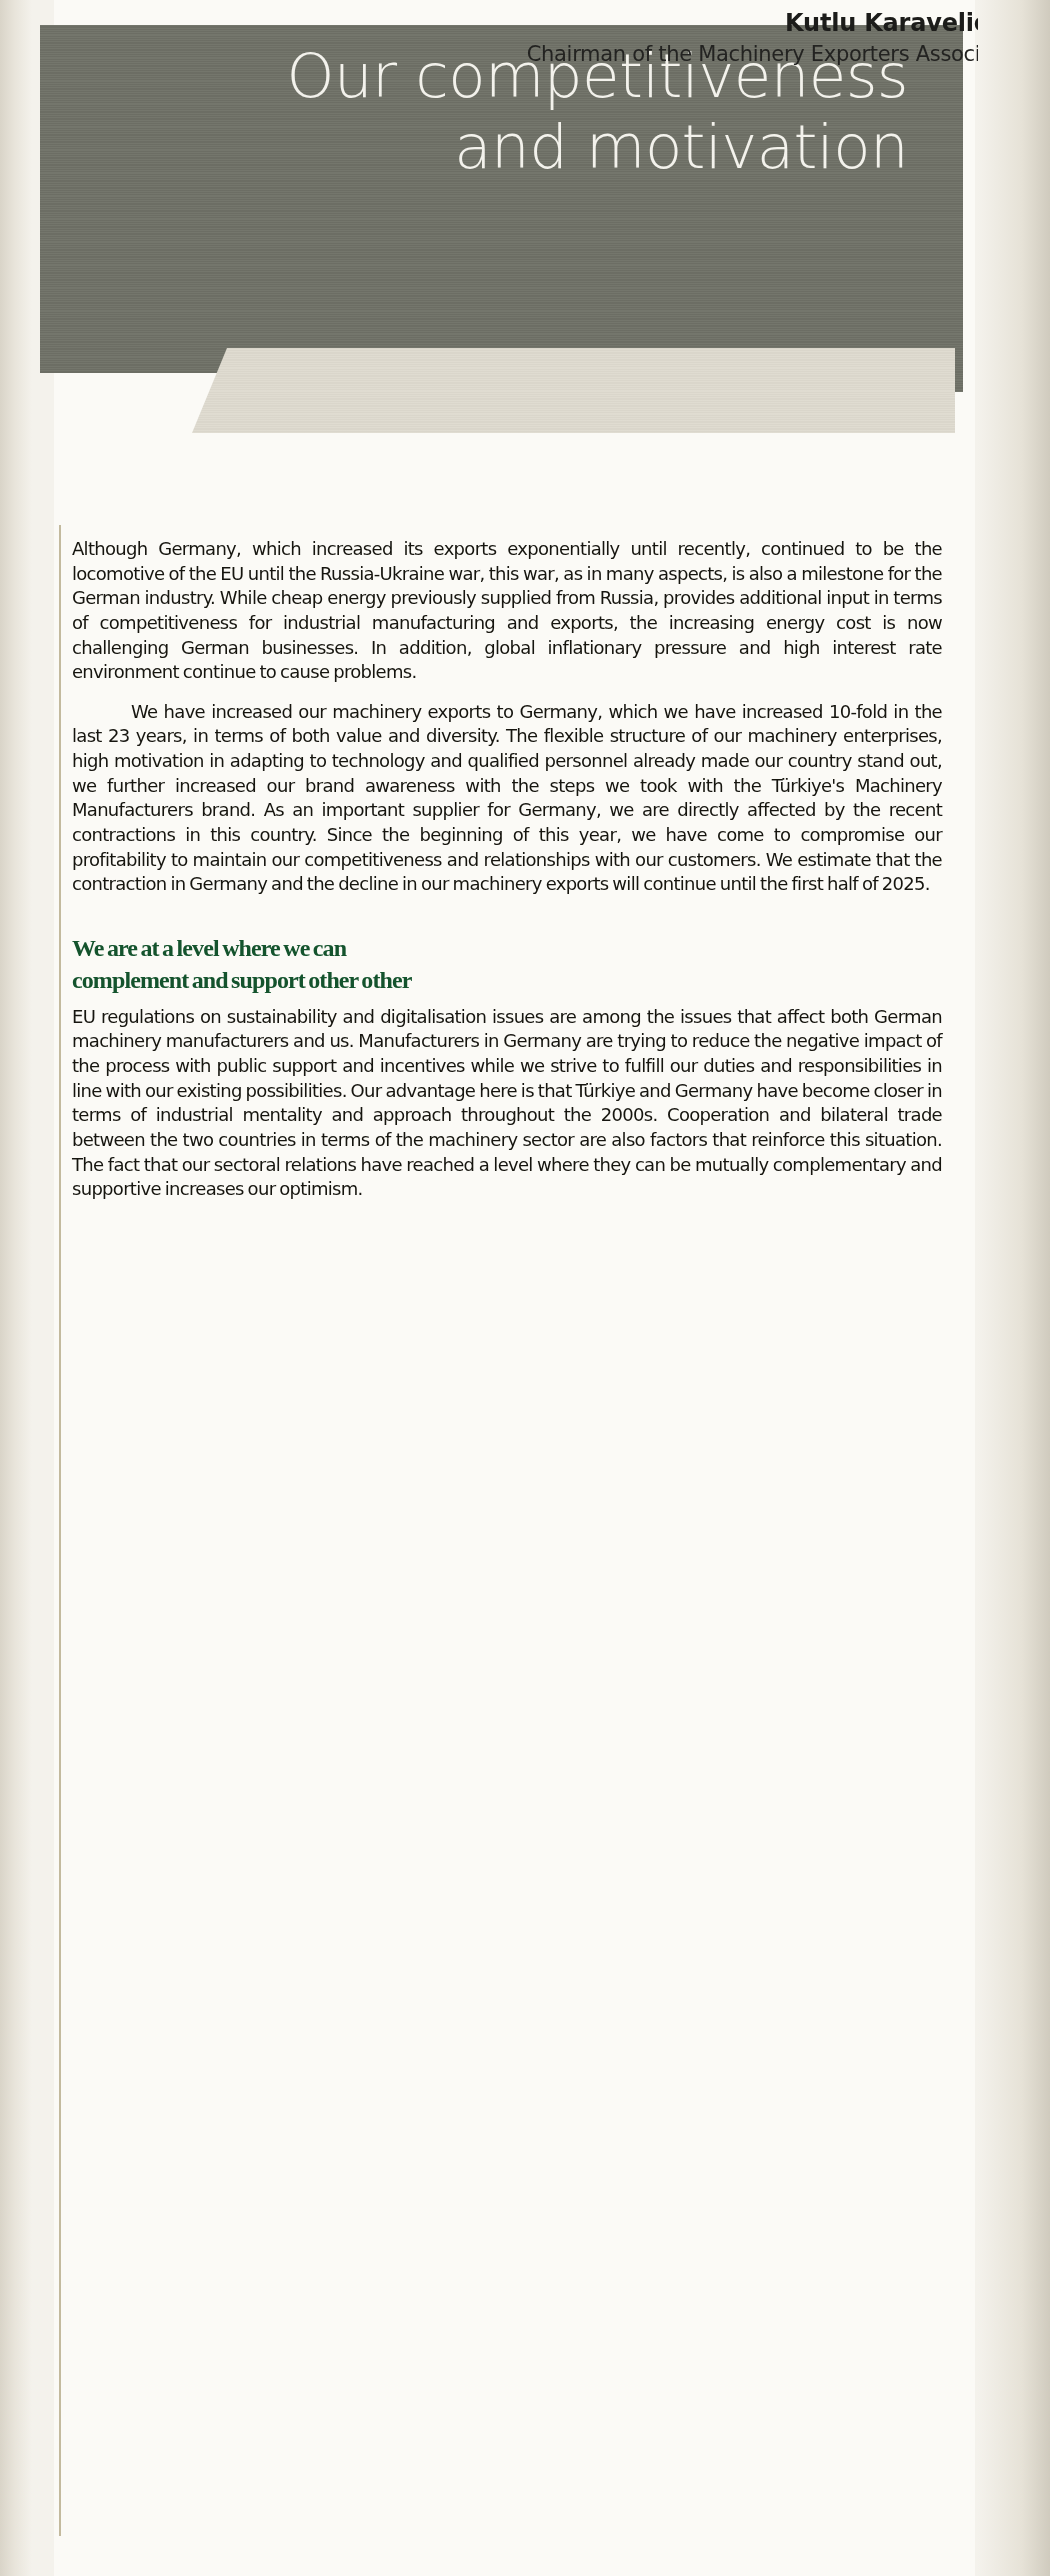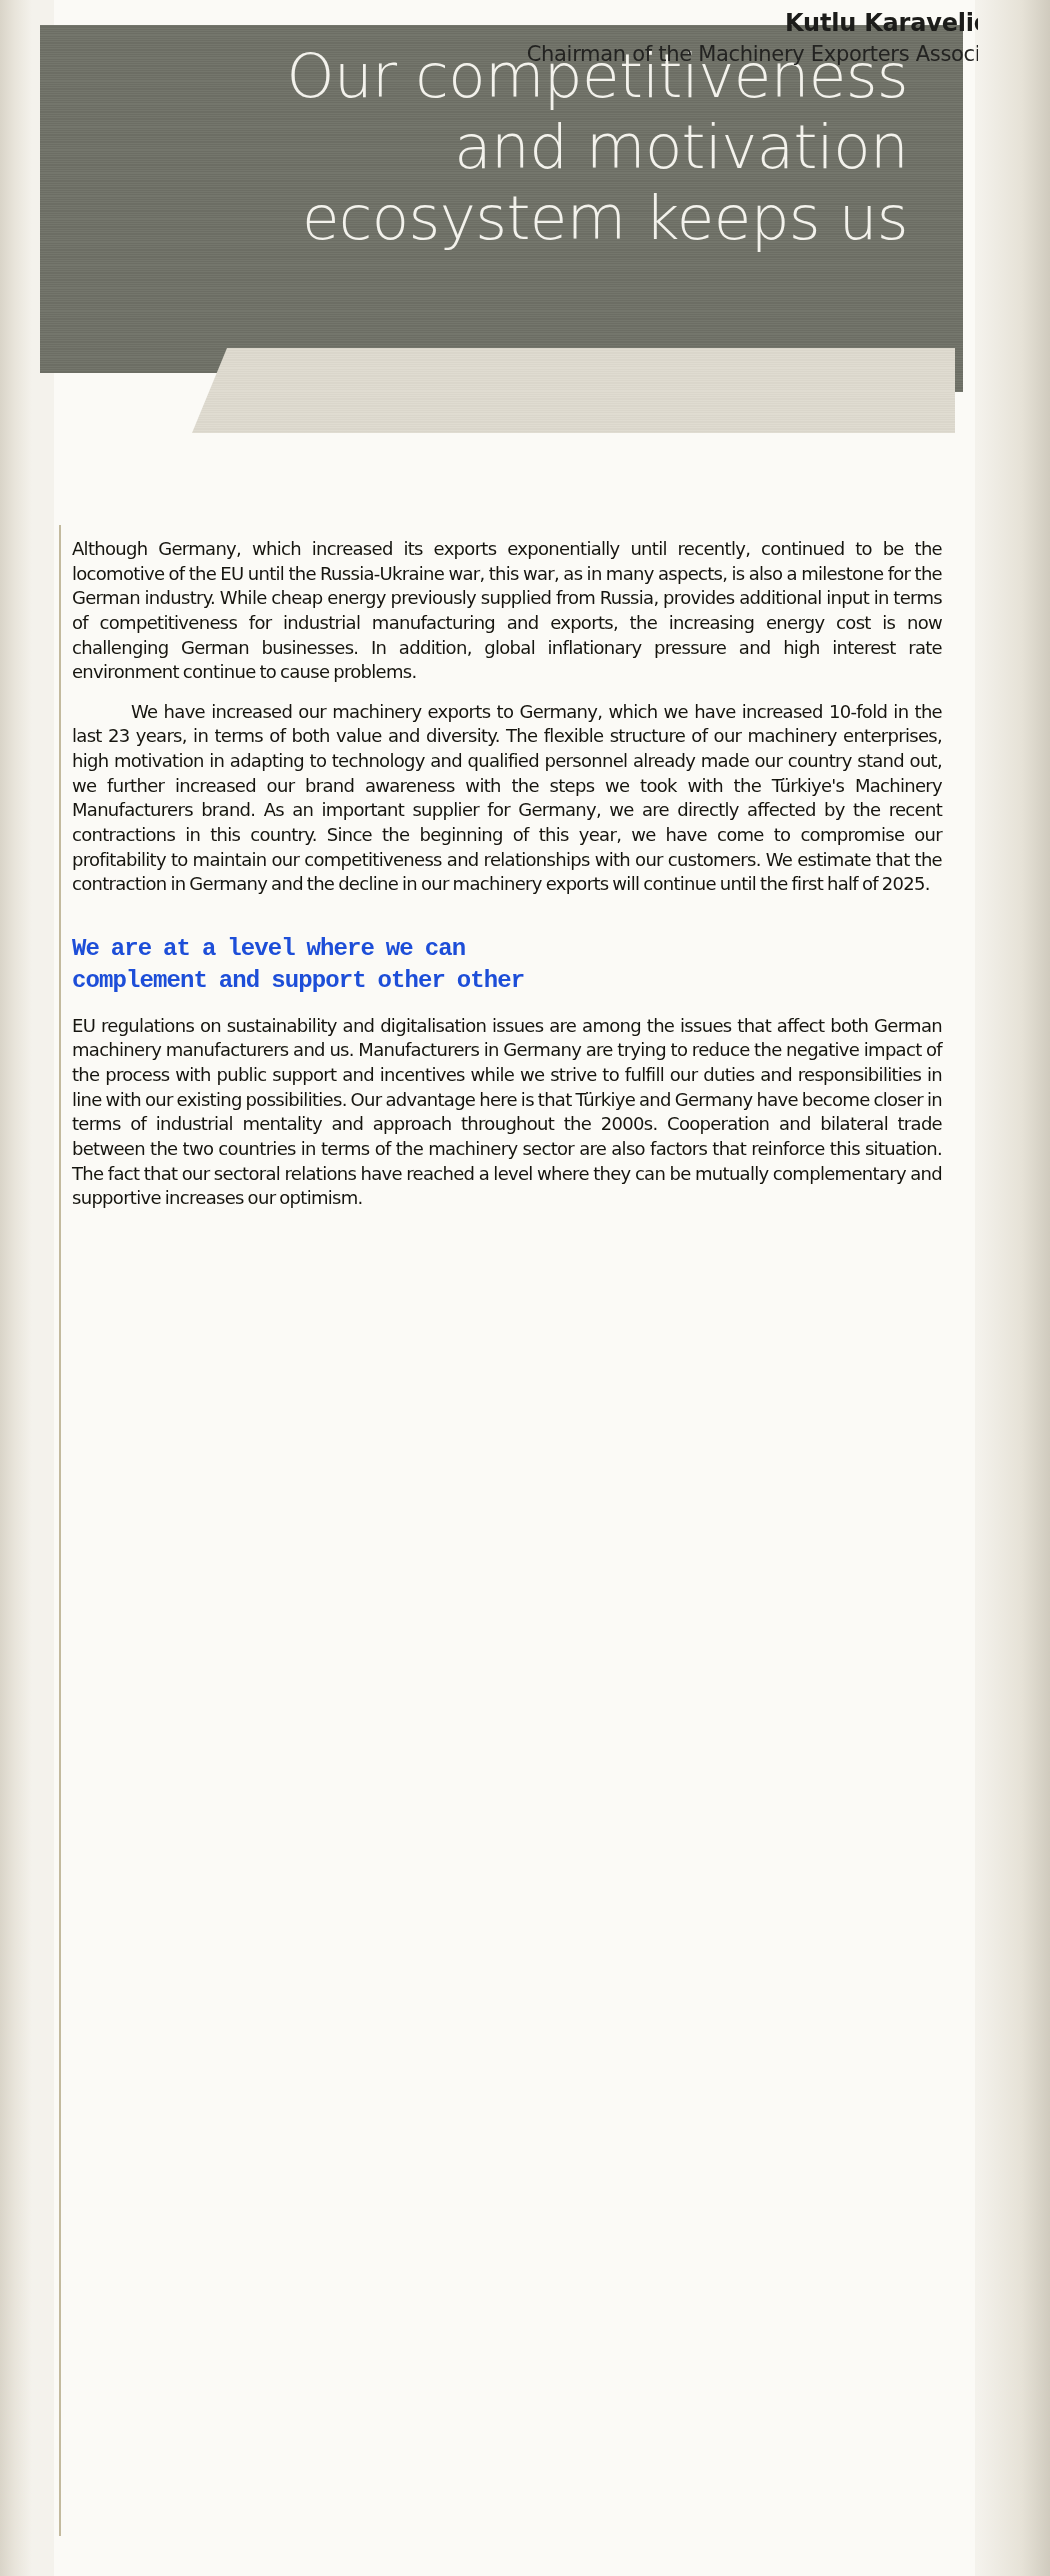--- a/index.html
+++ b/index.html
@@ -154,28 +154,28 @@
     color: #16150f;
     letter-spacing: -0.7px;
     text-align: justify;
     margin: 0 0 0 0;
     word-spacing: -1.1px;
   }
   .para + .para { margin-top: 14.7px; }
   .para.indent { text-indent: 59px; }
 
   .subhead {
-    font-family: Liberation Mono, monospace;
+    font-family: Liberation Serif, serif;
     font-weight: bold;
     font-size: 24px;
     line-height: 1.33;
-    color: #1d4ed8;
+    color: #14532d;
     letter-spacing: -0.9px;
     word-spacing: -1.7px;
-    margin: 36px 0 17px 0;
+    margin: 36px 0 8px 0;
   }
   .subhead .line { display: block; }
 
   
   .bottom-fill {
     position: absolute;
     left: 62px;
     top: 2384px;
     width: 910px;
     height: 192px;
@@ -189,21 +189,20 @@
 
   <div class="column"></div>
   <div class="col-rule"></div>
 
   <div class="headline-block">
     <div class="headline-bg"></div>
 
     <div class="headline-text">
       <span class="line">Our competitiveness</span>
       <span class="line">and motivation</span>
-      <span class="line">ecosystem keeps us</span>
     </div>
   </div>
 
   <div class="byline"></div>
   <div class="byline-name">Kutlu Karavelioğlu</div>
   <div class="byline-role">Chairman of the Machinery Exporters Association</div>
 
   <div class="body">
     <p class="para">Although Germany, which increased its exports exponentially until recently, continued to be the locomotive of the EU until the Russia-Ukraine war, this war, as in many aspects, is also a milestone for the German industry. While cheap energy previously supplied from Russia, provides additional input in terms of competitiveness for industrial manufacturing and exports, the increasing energy cost is now challenging German businesses. In addition, global inflationary pressure and high interest rate environment continue to cause problems.</p>
     <p class="para indent">We have increased our machinery exports to Germany, which we have increased 10-fold in the last 23 years, in terms of both value and diversity. The flexible structure of our machinery enterprises, high motivation in adapting to technology and qualified personnel already made our country stand out, we further increased our brand awareness with the steps we took with the Türkiye's Machinery Manufacturers brand. As an important supplier for Germany, we are directly affected by the recent contractions in this country. Since the beginning of this year, we have come to compromise our profitability to maintain our competitiveness and relationships with our customers. We estimate that the contraction in Germany and the decline in our machinery exports will continue until the first half of 2025.</p>

